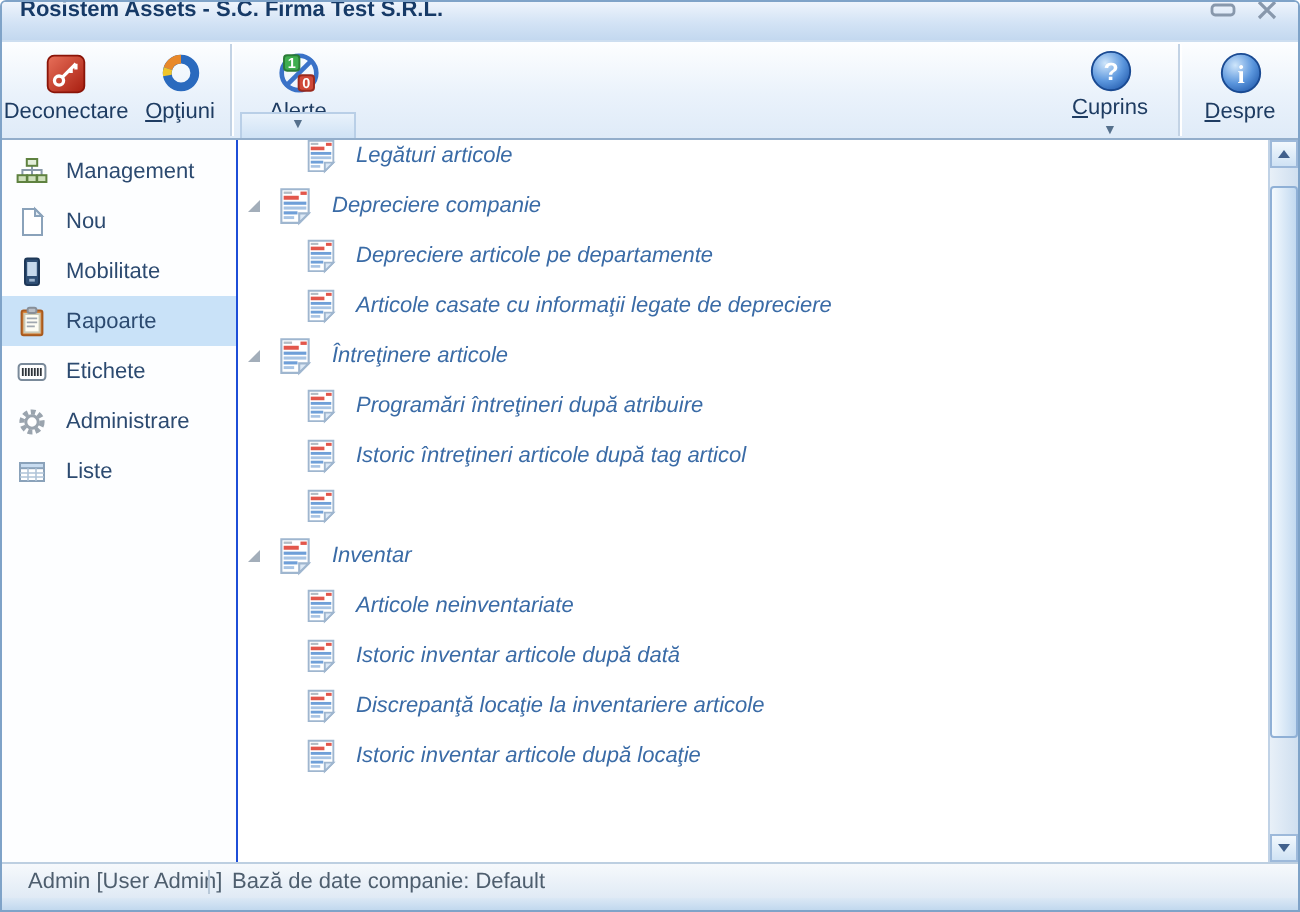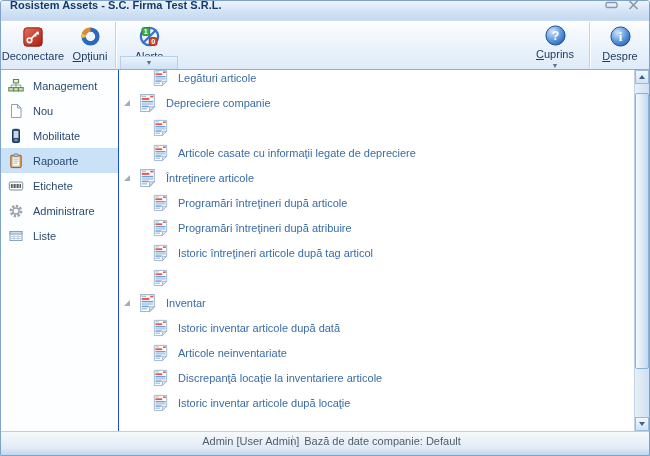--- a/index.html
+++ b/index.html
@@ -35,36 +35,36 @@
   .sb-icon{width:16px;height:16px;display:flex;}
   .tree{flex:1;position:relative;background:#fff;overflow:hidden;}
   .tree-body{position:absolute;top:-5px;left:0;right:15px;}
   .tree-row{height:25px;display:flex;align-items:center;color:#3a6ba6;}
   .tree-row.level-0{padding-left:5px;}
   .tree-row.level-1{padding-left:32px;}
   .expander{width:0;height:0;border-bottom:6px solid #a3aeba;border-left:6px solid transparent;margin-right:7px;flex:none;}
   .tree-icon{margin-right:8px;display:flex;flex:none;}
   .level-1 .tree-icon svg{width:19px;height:19px;}
   .level-0 .tree-icon svg{width:21px;height:21px;}
-  .tree-label{white-space:nowrap;}
+  .tree-label{white-space:nowrap;font-style:italic;}
   
   .scrollbar{width:15px;position:relative;background:linear-gradient(to right,#e8f0f8,#cfdff0);
     border-left:1px solid #c0d2e6;box-sizing:border-box;flex:none;}
   .sb-btn{position:absolute;left:0;right:0;height:14px;background:linear-gradient(#f2f8fd,#cfe2f4);
     border:1px solid #9db9da;box-sizing:border-box;display:flex;align-items:center;justify-content:center;}
   .sb-btn.up{top:0;}
   .sb-btn.down{bottom:0;}
   .arr-up{width:0;height:0;border-left:3.5px solid transparent;border-right:3.5px solid transparent;border-bottom:4.5px solid #41608c;}
   .arr-down{width:0;height:0;border-left:3.5px solid transparent;border-right:3.5px solid transparent;border-top:4.5px solid #41608c;}
   .sb-thumb{position:absolute;top:23px;left:0;right:0;height:276px;
     background:linear-gradient(to right,#f4fafe,#c2d9f0);border:1px solid #8fb0d6;border-radius:2px;box-sizing:border-box;}
   
   .statusbar{position:absolute;left:0;right:0;top:430px;height:18px;
     background:linear-gradient(#f6f9fc,#e0eaf5);border-top:1px solid #bdcfe1;box-sizing:border-box;
-    display:flex;align-items:center;color:#4e5e6e;justify-content:center;}
+    display:flex;align-items:center;color:#4e5e6e;}
   .status-user{width:103px;padding-left:13px;box-sizing:border-box;white-space:nowrap;}
   .status-sep{width:1px;height:12px;background:#b8c8d8;flex:none;}
   .status-db{padding-left:11px;white-space:nowrap;}
   .bottomstrip{position:absolute;left:0;right:0;top:448px;height:6px;background:linear-gradient(#dbe8f5,#c1d8ee);}
   u{text-decoration:underline;}
 </style>
 </head>
 <body>
 
 <div class="window">
@@ -281,20 +281,21 @@
         <path d="M16.5 14l-4.5 4.5v-4.5z" fill="#dce9f6" stroke="#9fb6cf"></path>
         <rect x="4.6" y="3.6" width="4" height="1.1" fill="#b3bcc4"></rect>
         <rect x="12.6" y="3.6" width="3" height="1.6" fill="#e2574c"></rect>
         <rect x="4.6" y="5.6" width="7.2" height="1.9" fill="#e2574c"></rect>
         <rect x="4.6" y="8.4" width="10.8" height="1.5" fill="#6f9fd8"></rect>
         <rect x="4.6" y="10.7" width="10.8" height="1.5" fill="#a8c4e4"></rect>
         <rect x="4.6" y="13" width="6.6" height="1.5" fill="#6f9fd8"></rect>
         <rect x="4.6" y="15.3" width="5" height="1.4" fill="#a8c4e4"></rect>
       </svg>
     </span>
+    <span class="tree-label">Depreciere articole pe departamente</span>
   </div>
           <div class="tree-row level-1">
 
     <span class="tree-icon">
       <svg viewBox="0 0 20 20" width="19" height="19">
         <path d="M3.5 2.5h13v11.5l-4.5 4.5h-8.5z" fill="#ffffff" stroke="#9fb6cf"></path>
         <path d="M16.5 14l-4.5 4.5v-4.5z" fill="#dce9f6" stroke="#9fb6cf"></path>
         <rect x="4.6" y="3.6" width="4" height="1.1" fill="#b3bcc4"></rect>
         <rect x="12.6" y="3.6" width="3" height="1.6" fill="#e2574c"></rect>
         <rect x="4.6" y="5.6" width="7.2" height="1.9" fill="#e2574c"></rect>
@@ -331,37 +332,20 @@
         <path d="M16.5 14l-4.5 4.5v-4.5z" fill="#dce9f6" stroke="#9fb6cf"></path>
         <rect x="4.6" y="3.6" width="4" height="1.1" fill="#b3bcc4"></rect>
         <rect x="12.6" y="3.6" width="3" height="1.6" fill="#e2574c"></rect>
         <rect x="4.6" y="5.6" width="7.2" height="1.9" fill="#e2574c"></rect>
         <rect x="4.6" y="8.4" width="10.8" height="1.5" fill="#6f9fd8"></rect>
         <rect x="4.6" y="10.7" width="10.8" height="1.5" fill="#a8c4e4"></rect>
         <rect x="4.6" y="13" width="6.6" height="1.5" fill="#6f9fd8"></rect>
         <rect x="4.6" y="15.3" width="5" height="1.4" fill="#a8c4e4"></rect>
       </svg>
     </span>
-    <span class="tree-label">Programări întreţineri după articole</span>
-  </div>
-          <div class="tree-row level-1">
-
-    <span class="tree-icon">
-      <svg viewBox="0 0 20 20" width="19" height="19">
-        <path d="M3.5 2.5h13v11.5l-4.5 4.5h-8.5z" fill="#ffffff" stroke="#9fb6cf"></path>
-        <path d="M16.5 14l-4.5 4.5v-4.5z" fill="#dce9f6" stroke="#9fb6cf"></path>
-        <rect x="4.6" y="3.6" width="4" height="1.1" fill="#b3bcc4"></rect>
-        <rect x="12.6" y="3.6" width="3" height="1.6" fill="#e2574c"></rect>
-        <rect x="4.6" y="5.6" width="7.2" height="1.9" fill="#e2574c"></rect>
-        <rect x="4.6" y="8.4" width="10.8" height="1.5" fill="#6f9fd8"></rect>
-        <rect x="4.6" y="10.7" width="10.8" height="1.5" fill="#a8c4e4"></rect>
-        <rect x="4.6" y="13" width="6.6" height="1.5" fill="#6f9fd8"></rect>
-        <rect x="4.6" y="15.3" width="5" height="1.4" fill="#a8c4e4"></rect>
-      </svg>
-    </span>
     <span class="tree-label">Programări întreţineri după atribuire</span>
   </div>
           <div class="tree-row level-1">
 
     <span class="tree-icon">
       <svg viewBox="0 0 20 20" width="19" height="19">
         <path d="M3.5 2.5h13v11.5l-4.5 4.5h-8.5z" fill="#ffffff" stroke="#9fb6cf"></path>
         <path d="M16.5 14l-4.5 4.5v-4.5z" fill="#dce9f6" stroke="#9fb6cf"></path>
         <rect x="4.6" y="3.6" width="4" height="1.1" fill="#b3bcc4"></rect>
         <rect x="12.6" y="3.6" width="3" height="1.6" fill="#e2574c"></rect>
@@ -415,38 +399,38 @@
         <path d="M16.5 14l-4.5 4.5v-4.5z" fill="#dce9f6" stroke="#9fb6cf"></path>
         <rect x="4.6" y="3.6" width="4" height="1.1" fill="#b3bcc4"></rect>
         <rect x="12.6" y="3.6" width="3" height="1.6" fill="#e2574c"></rect>
         <rect x="4.6" y="5.6" width="7.2" height="1.9" fill="#e2574c"></rect>
         <rect x="4.6" y="8.4" width="10.8" height="1.5" fill="#6f9fd8"></rect>
         <rect x="4.6" y="10.7" width="10.8" height="1.5" fill="#a8c4e4"></rect>
         <rect x="4.6" y="13" width="6.6" height="1.5" fill="#6f9fd8"></rect>
         <rect x="4.6" y="15.3" width="5" height="1.4" fill="#a8c4e4"></rect>
       </svg>
     </span>
+    <span class="tree-label">Articole neinventariate</span>
+  </div>
+          <div class="tree-row level-1">
+
+    <span class="tree-icon">
+      <svg viewBox="0 0 20 20" width="19" height="19">
+        <path d="M3.5 2.5h13v11.5l-4.5 4.5h-8.5z" fill="#ffffff" stroke="#9fb6cf"></path>
+        <path d="M16.5 14l-4.5 4.5v-4.5z" fill="#dce9f6" stroke="#9fb6cf"></path>
+        <rect x="4.6" y="3.6" width="4" height="1.1" fill="#b3bcc4"></rect>
+        <rect x="12.6" y="3.6" width="3" height="1.6" fill="#e2574c"></rect>
+        <rect x="4.6" y="5.6" width="7.2" height="1.9" fill="#e2574c"></rect>
+        <rect x="4.6" y="8.4" width="10.8" height="1.5" fill="#6f9fd8"></rect>
+        <rect x="4.6" y="10.7" width="10.8" height="1.5" fill="#a8c4e4"></rect>
+        <rect x="4.6" y="13" width="6.6" height="1.5" fill="#6f9fd8"></rect>
+        <rect x="4.6" y="15.3" width="5" height="1.4" fill="#a8c4e4"></rect>
+      </svg>
+    </span>
     <span class="tree-label">Istoric inventar articole după dată</span>
-  </div>
-          <div class="tree-row level-1">
-
-    <span class="tree-icon">
-      <svg viewBox="0 0 20 20" width="19" height="19">
-        <path d="M3.5 2.5h13v11.5l-4.5 4.5h-8.5z" fill="#ffffff" stroke="#9fb6cf"></path>
-        <path d="M16.5 14l-4.5 4.5v-4.5z" fill="#dce9f6" stroke="#9fb6cf"></path>
-        <rect x="4.6" y="3.6" width="4" height="1.1" fill="#b3bcc4"></rect>
-        <rect x="12.6" y="3.6" width="3" height="1.6" fill="#e2574c"></rect>
-        <rect x="4.6" y="5.6" width="7.2" height="1.9" fill="#e2574c"></rect>
-        <rect x="4.6" y="8.4" width="10.8" height="1.5" fill="#6f9fd8"></rect>
-        <rect x="4.6" y="10.7" width="10.8" height="1.5" fill="#a8c4e4"></rect>
-        <rect x="4.6" y="13" width="6.6" height="1.5" fill="#6f9fd8"></rect>
-        <rect x="4.6" y="15.3" width="5" height="1.4" fill="#a8c4e4"></rect>
-      </svg>
-    </span>
-    <span class="tree-label">Articole neinventariate</span>
   </div>
           <div class="tree-row level-1">
 
     <span class="tree-icon">
       <svg viewBox="0 0 20 20" width="19" height="19">
         <path d="M3.5 2.5h13v11.5l-4.5 4.5h-8.5z" fill="#ffffff" stroke="#9fb6cf"></path>
         <path d="M16.5 14l-4.5 4.5v-4.5z" fill="#dce9f6" stroke="#9fb6cf"></path>
         <rect x="4.6" y="3.6" width="4" height="1.1" fill="#b3bcc4"></rect>
         <rect x="12.6" y="3.6" width="3" height="1.6" fill="#e2574c"></rect>
         <rect x="4.6" y="5.6" width="7.2" height="1.9" fill="#e2574c"></rect>

